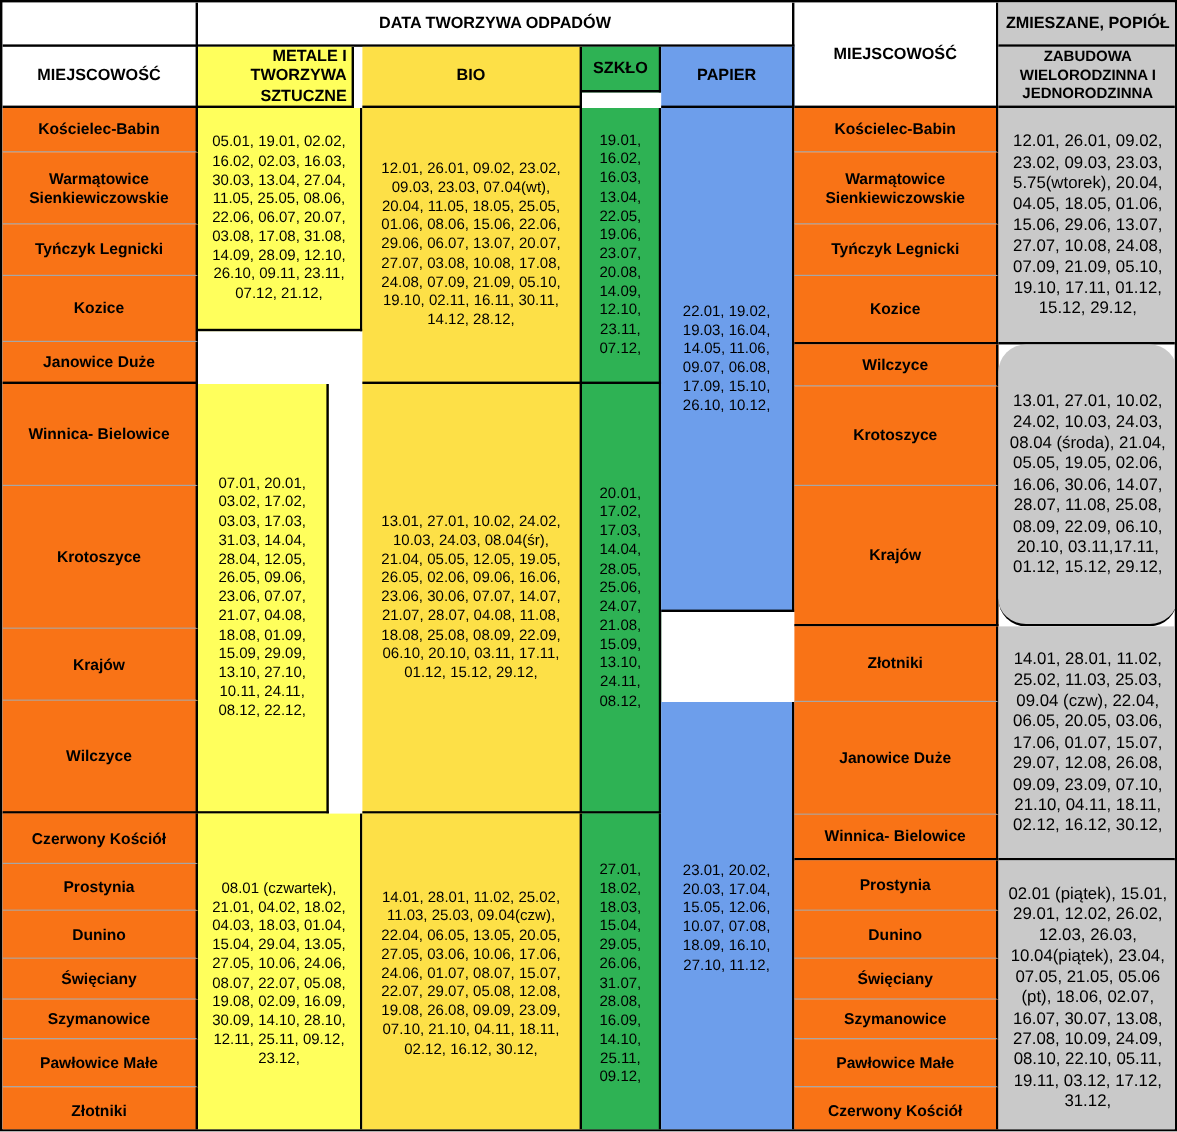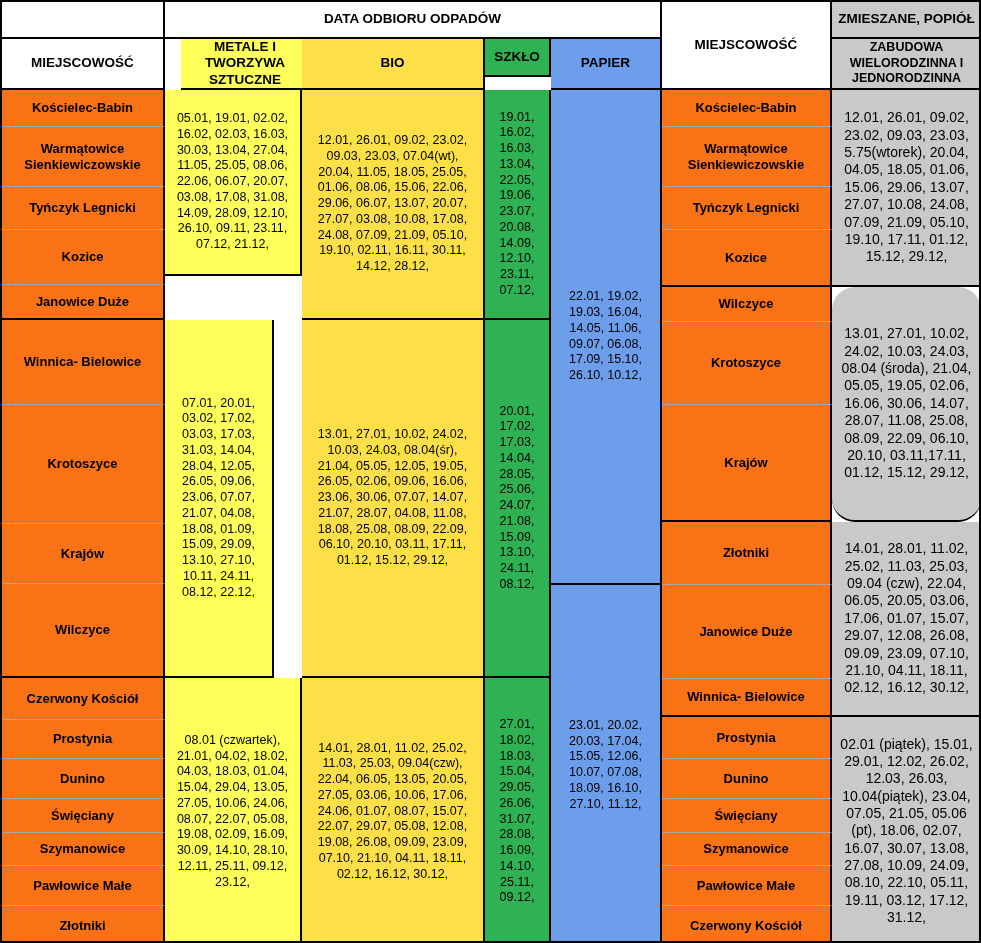--- a/index.html
+++ b/index.html
@@ -36,26 +36,26 @@
   .green{background:#2eb254;}
   .blue{background:#6d9eeb;}
   .gray{background:#c9c9c9;}
 </style>
 </head>
 <body>
 
 <div class="sheet">
 
   <div class="cell br2 bb2" style="left:0;top:0;width:163px;height:37px;"></div>
-  <div class="cell hdr br2 bb2" style="left:163px;top:0;width:497px;height:37px;">DATA ODBIORU ODPADÓW</div>
+  <div class="cell hdr br2 bb2" style="left:163px;top:0;width:497px;height:37px;">DATA TWORZYWA ODPADÓW</div>
   <div class="cell hdr br2 bb2" style="left:660px;top:0;width:170px;height:88px;">MIEJSCOWOŚĆ</div>
   <div class="cell hdr bb2 gray" style="left:830px;top:0;width:149px;height:37px;">ZMIESZANE, POPIÓŁ</div>
 
   <div class="cell hdr br2 bb2" style="left:0;top:37px;width:163px;height:51px;">MIEJSCOWOŚĆ</div>
-  <div class="cell hdr br2 bb2 yellow" style="left:179px;top:37px;width:130px;height:51px;">METALE I TWORZYWA SZTUCZNE</div>
+  <div class="cell hdr br2 bb2 yellow" style="left:163px;top:37px;width:130px;height:51px;text-align:right;">METALE I TWORZYWA SZTUCZNE</div>
   <div class="cell hdr br2 bb2 brown" style="left:300px;top:37px;width:183px;height:51px;">BIO</div>
   <div class="cell hdr br2 bb2 green" style="left:483px;top:37px;width:66px;height:38px;">SZKŁO</div>
   <div class="cell hdr br2 bb2 blue" style="left:549px;top:37px;width:111px;height:51px;">PAPIER</div>
   <div class="cell hdr-small bb2 gray" style="left:830px;top:37px;width:149px;height:51px;">ZABUDOWA WIELORODZINNA I JEDNORODZINNA</div>
 
   <div class="cell town br2 bb1" style="left:0;top:88px;width:163px;height:37px;">Kościelec-Babin</div>
   <div class="cell town br2 bb1" style="left:0;top:125px;width:163px;height:60px;">Warmątowice Sienkiewiczowskie</div>
   <div class="cell town br2 bb1" style="left:0;top:185px;width:163px;height:43px;">Tyńczyk Legnicki</div>
   <div class="cell town br2 bb1" style="left:0;top:228px;width:163px;height:55px;">Kozice</div>
   <div class="cell town br2 bb2" style="left:0;top:283px;width:163px;height:35px;">Janowice Duże</div>
@@ -76,21 +76,21 @@
   <div class="cell blk br2 yellow" style="left:163px;top:676px;width:137px;height:267px;">08.01 (czwartek), 21.01, 04.02, 18.02, 04.03, 18.03, 01.04, 15.04, 29.04, 13.05, 27.05, 10.06, 24.06, 08.07, 22.07, 05.08, 19.08, 02.09, 16.09, 30.09, 14.10, 28.10, 12.11, 25.11, 09.12, 23.12,</div>
 
   <div class="cell blk br2 bb2 brown" style="left:300px;top:88px;width:183px;height:230px;">12.01, 26.01, 09.02, 23.02, 09.03, 23.03, 07.04(wt), 20.04, 11.05, 18.05, 25.05, 01.06, 08.06, 15.06, 22.06, 29.06, 06.07, 13.07, 20.07, 27.07, 03.08, 10.08, 17.08, 24.08, 07.09, 21.09, 05.10, 19.10, 02.11, 16.11, 30.11, 14.12, 28.12,</div>
   <div class="cell blk br2 bb2 brown" style="left:300px;top:318px;width:183px;height:358px;">13.01, 27.01, 10.02, 24.02, 10.03, 24.03, 08.04(śr), 21.04, 05.05, 12.05, 19.05, 26.05, 02.06, 09.06, 16.06, 23.06, 30.06, 07.07, 14.07, 21.07, 28.07, 04.08, 11.08, 18.08, 25.08, 08.09, 22.09, 06.10, 20.10, 03.11, 17.11, 01.12, 15.12, 29.12,</div>
   <div class="cell blk br2 brown" style="left:300px;top:676px;width:183px;height:267px;">14.01, 28.01, 11.02, 25.02, 11.03, 25.03, 09.04(czw), 22.04, 06.05, 13.05, 20.05, 27.05, 03.06, 10.06, 17.06, 24.06, 01.07, 08.07, 15.07, 22.07, 29.07, 05.08, 12.08, 19.08, 26.08, 09.09, 23.09, 07.10, 21.10, 04.11, 18.11, 02.12, 16.12, 30.12,</div>
 
   <div class="cell blk blk-narrow br2 bb2 green" style="left:483px;top:88px;width:66px;height:230px;">19.01, 16.02, 16.03, 13.04, 22.05, 19.06, 23.07, 20.08, 14.09, 12.10, 23.11, 07.12,</div>
   <div class="cell blk blk-narrow br2 bb2 green" style="left:483px;top:318px;width:66px;height:358px;">20.01, 17.02, 17.03, 14.04, 28.05, 25.06, 24.07, 21.08, 15.09, 13.10, 24.11, 08.12,</div>
   <div class="cell blk blk-narrow br2 green" style="left:483px;top:676px;width:66px;height:267px;">27.01, 18.02, 18.03, 15.04, 29.05, 26.06, 31.07, 28.08, 16.09, 14.10, 25.11, 09.12,</div>
 
-  <div class="cell blk br2 bb2 blue" style="left:549px;top:88px;width:111px;height:495px;">22.01, 19.02, 19.03, 16.04, 14.05, 11.06, 09.07, 06.08, 17.09, 15.10, 26.10, 10.12,</div>
+  <div class="cell blk br2 bb2 blue" style="left:549px;top:88px;width:111px;height:420px;">22.01, 19.02, 19.03, 16.04, 14.05, 11.06, 09.07, 06.08, 17.09, 15.10, 26.10, 10.12,</div>
   <div class="cell blk br2 blue" style="left:549px;top:583px;width:111px;height:360px;">23.01, 20.02, 20.03, 17.04, 15.05, 12.06, 10.07, 07.08, 18.09, 16.10, 27.10, 11.12,</div>
 
   <div class="cell town br2 bb1" style="left:660px;top:88px;width:170px;height:37px;">Kościelec-Babin</div>
   <div class="cell town br2 bb1" style="left:660px;top:125px;width:170px;height:60px;">Warmątowice Sienkiewiczowskie</div>
   <div class="cell town br2 bb1" style="left:660px;top:185px;width:170px;height:43px;">Tyńczyk Legnicki</div>
   <div class="cell town br2 bb2" style="left:660px;top:228px;width:170px;height:57px;">Kozice</div>
   <div class="cell town br2 bb1" style="left:660px;top:285px;width:170px;height:35px;">Wilczyce</div>
   <div class="cell town br2 bb1" style="left:660px;top:320px;width:170px;height:83px;">Krotoszyce</div>
   <div class="cell town br2 bb2" style="left:660px;top:403px;width:170px;height:117px;">Krajów</div>
   <div class="cell town br2 bb1" style="left:660px;top:520px;width:170px;height:63px;">Złotniki</div>

